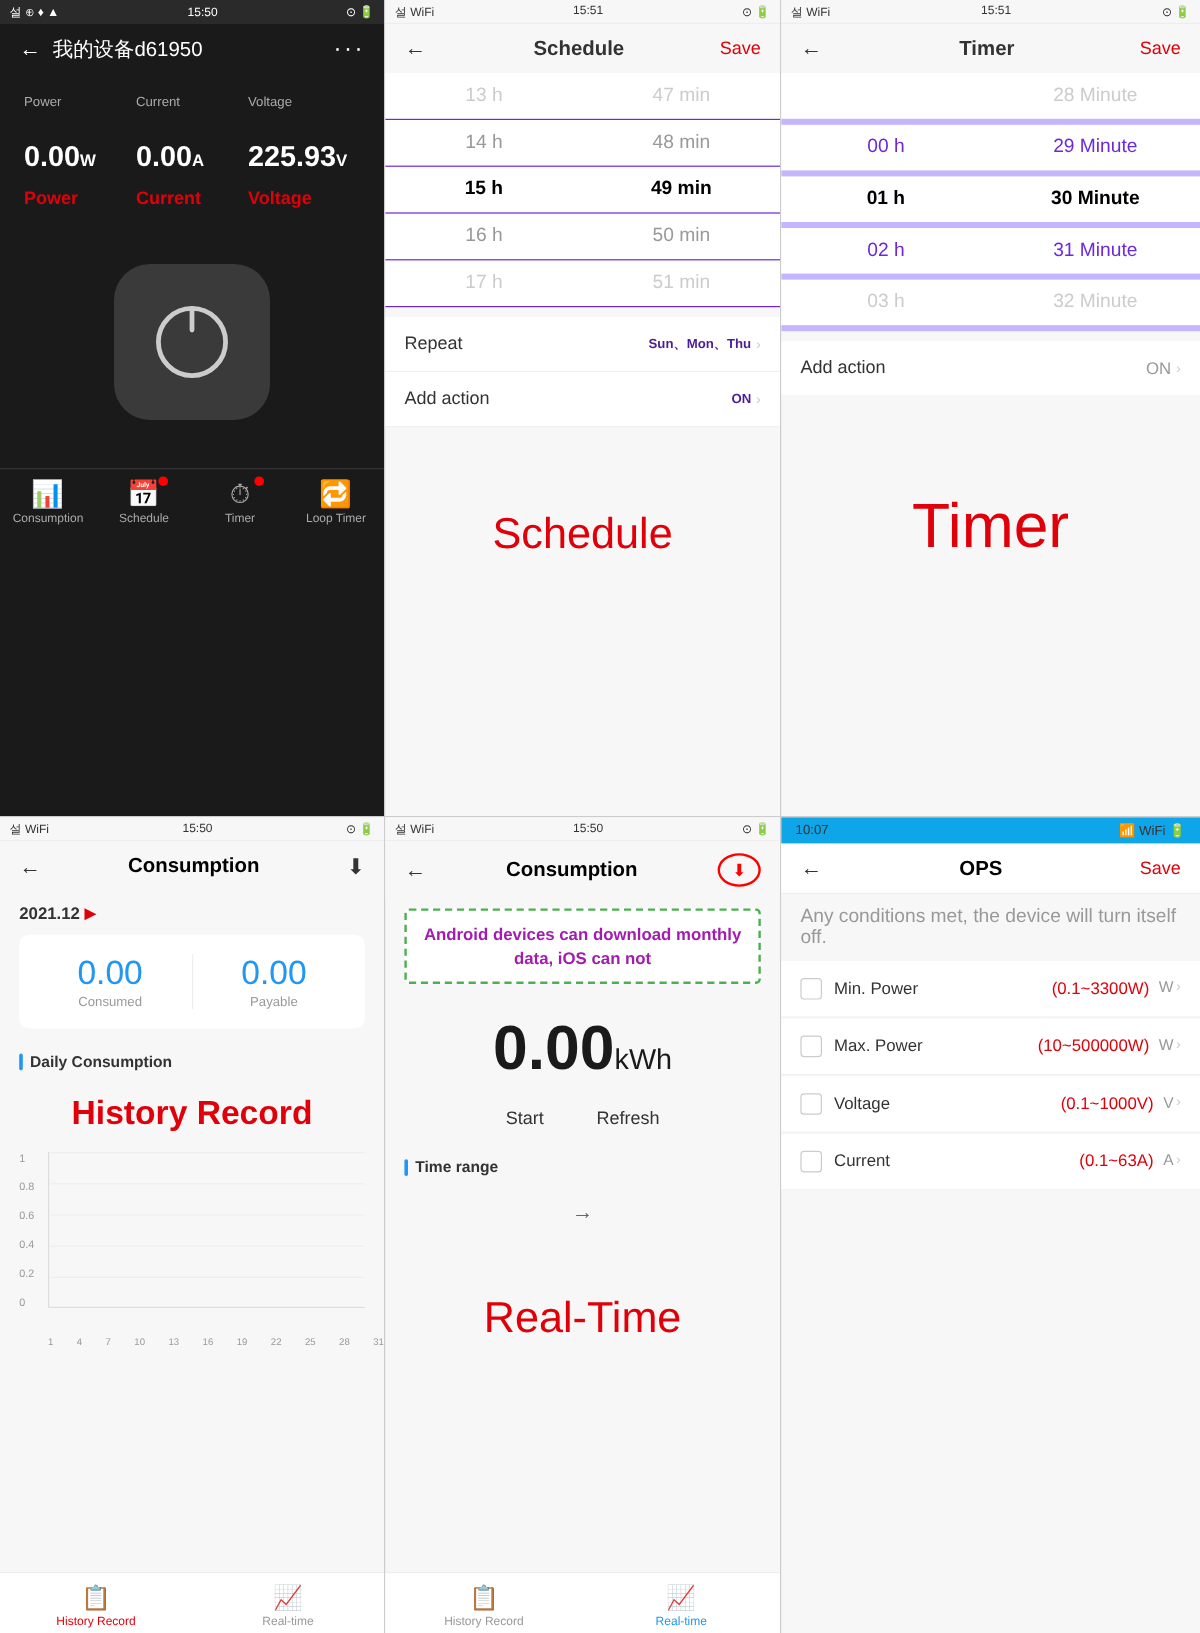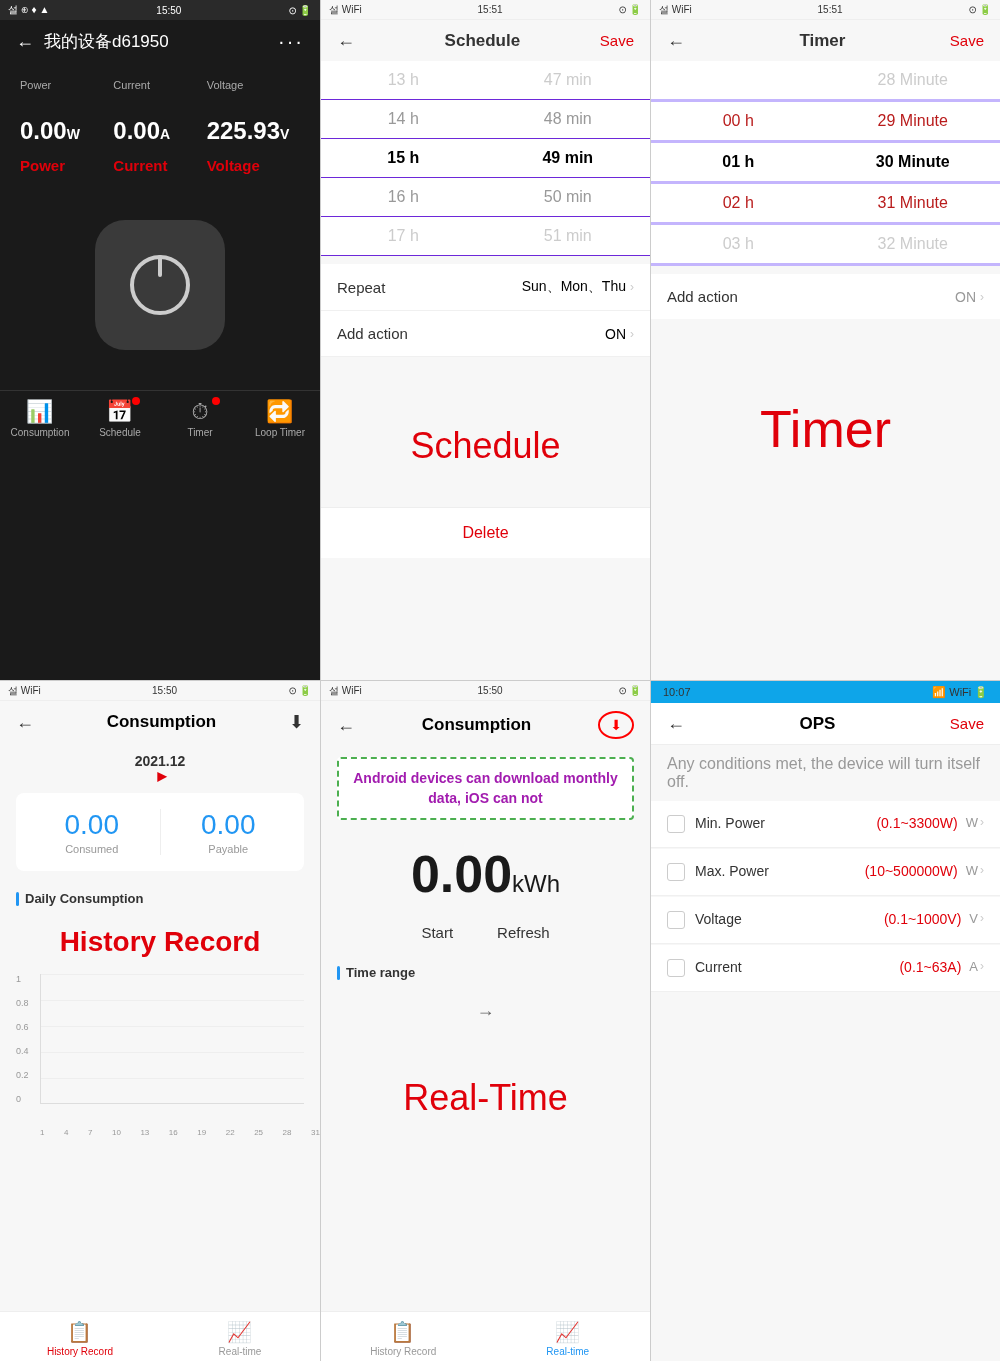--- a/index.html
+++ b/index.html
@@ -171,21 +171,21 @@
       margin-bottom: 8px;
     }
     .setting-row {
       display: flex;
       align-items: center;
       padding: 14px 16px;
       border-bottom: 1px solid #f0f0f0;
       cursor: pointer;
     }
     .setting-label { flex: 1; font-size: 15px; color: #333; }
-    .setting-value { font-size: 14px; color: #000000; margin-right: 4px; }
+    .setting-value { font-size: 11px; color: #4c1d95; margin-right: 4px; font-weight: bold; }
     .setting-arrow { color: #ccc; font-size: 12px; }
 
     .schedule-watermark {
       text-align: center;
       padding: 60px 0 40px;
       font-size: 36px;
       color: #e0000a;
       font-weight: 300;
     }
 
@@ -216,23 +216,23 @@
     .p3-header .title { flex: 1; text-align: center; font-size: 17px; font-weight: 600; color: #333; }
     .p3-header .save { font-size: 15px; color: #e0000a; cursor: pointer; }
 
     .timer-picker {
       background: #fff;
       margin-bottom: 8px;
     }
     .timer-row {
       display: flex;
       padding: 10px 0;
-      border-bottom: 3px solid #c4b5fd;
-    }
-    .timer-col { flex: 1; text-align: center; font-size: 16px; color: #b91c1c; }
+      border-bottom: 5px solid #c4b5fd;
+    }
+    .timer-col { flex: 1; text-align: center; font-size: 16px; color: #6d28d9; }
     .timer-col.selected { color: #000; font-weight: 700; }
 
     .p3-add-action {
       background: #fff;
       display: flex;
       align-items: center;
       padding: 14px 16px;
       cursor: pointer;
     }
     .p3-add-label { flex: 1; font-size: 15px; color: #333; }
@@ -264,21 +264,20 @@
     .p4-header .title { flex: 1; text-align: center; font-size: 17px; font-weight: 600; }
     .p4-header .download { font-size: 18px; color: #333; cursor: pointer; }
 
     .p4-date {
       display: flex;
       align-items: center;
       padding: 10px 16px;
       font-size: 14px;
       color: #333;
       font-weight: 600;
-      flex-direction: column;
     }
     .p4-date .arrow { margin-left: 4px; font-size: 12px; color: #e0000a; }
 
     .p4-summary {
       background: #fff;
       display: flex;
       padding: 16px;
       margin: 0 16px 12px;
       border-radius: 8px;
     }
@@ -642,21 +641,20 @@
       <span class="setting-value">Sun、Mon、Thu</span>
       <span class="setting-arrow">›</span>
     </div>
     <div class="setting-row">
       <span class="setting-label">Add action</span>
       <span class="setting-value">ON</span>
       <span class="setting-arrow">›</span>
     </div>
   </div>
   <div class="schedule-watermark">Schedule</div>
-  <div class="delete-btn">Delete</div>
 </div>
 
 <div class="phone-panel" id="panel3">
   <div class="status-bar light2">
     <span>설 WiFi</span>
     <span>15:51</span>
     <span>⊙ 🔋</span>
   </div>
   <div class="p3-header">
     <span class="back">←</span>

